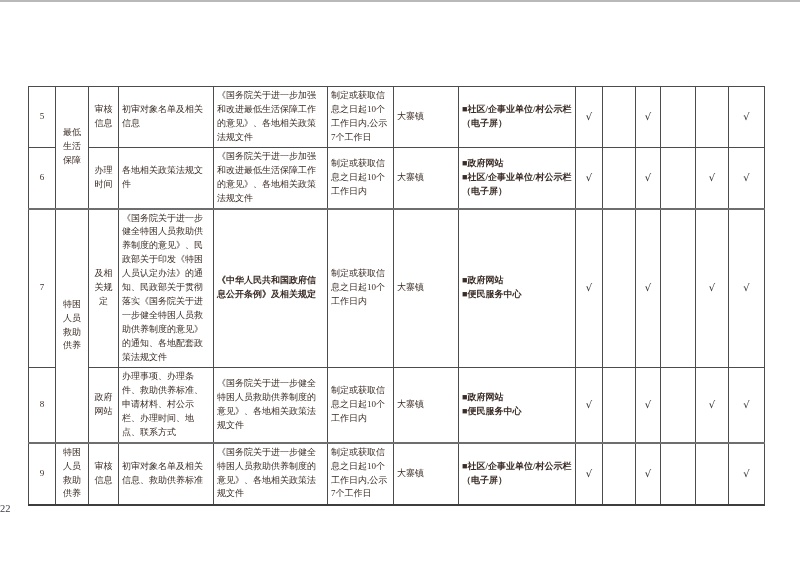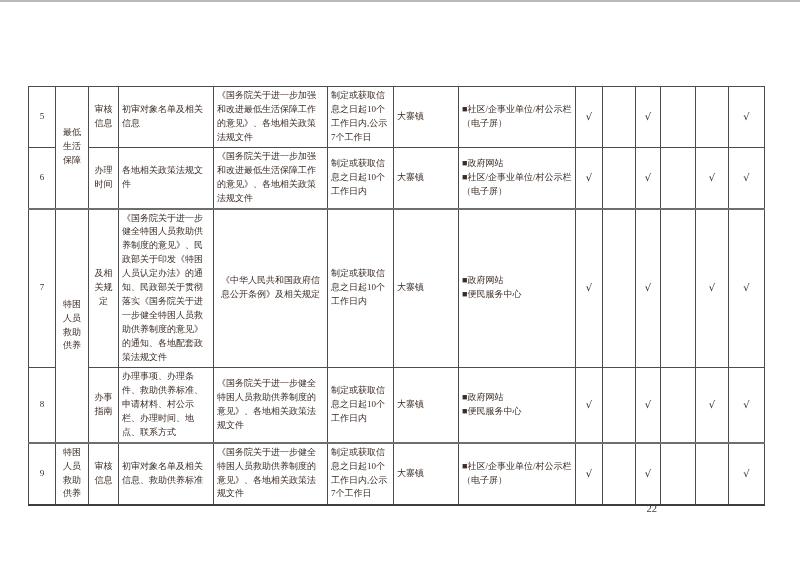--- a/index.html
+++ b/index.html
@@ -38,34 +38,33 @@
   }
   tr.row-5 { height: 58px; }
   tr.row-6 { height: 48px; }
   tr.row-7 { height: 148px; }
   tr.row-8 { height: 56px; }
   tr.row-9 { height: 62px; }
   tr.row-7 > td, tr.row-9 > td { border-top-width: 2px; border-top-color: #6e6e6e; }
   td.cell-num, td.cell-category, td.cell-type { text-align: center; }
   td.cell-content, td.cell-basis, td.cell-time,
   td.cell-body, td.cell-channel { text-align: left; }
-  td.centered { text-align: center; }
+  td.centered { text-align: left; font-weight: bold; }
   td.cell-check {
     text-align: center;
     font-family: "DejaVu Sans", sans-serif;
     font-size: 10px;
     color: #33302e;
   }
-  .channel-line { display: block; }
+  .channel-line { display: block; font-weight: bold; }
   .page-number {
     position: absolute; top: 503px; left: 0; width: 636px;
-    text-align: right;
+    text-align: left;
     font-size: 10.5px;
     color: #3c3a44;
-    margin-left: 21px;
   }
 </style>
 </head>
 <body>
 
 <div class="page">
   <div class="top-edge"></div>
 
   <table class="disclosure">
     <colgroup>
@@ -135,21 +134,21 @@
           </td>
           <td class="cell cell-check check-col-1">√</td>
           <td class="cell cell-check check-col-2"></td>
           <td class="cell cell-check check-col-3">√</td>
           <td class="cell cell-check check-col-4"></td>
           <td class="cell cell-check check-col-5">√</td>
           <td class="cell cell-check check-col-6">√</td>
         </tr>
         <tr class="row-8">
           <td class="cell cell-num">8</td>
-          <td class="cell cell-type">办事指南</td>
+          <td class="cell cell-type">政府网站</td>
           <td class="cell cell-content">办理事项、办理条件、救助供养标准、申请材料、村公示栏、办理时间、地点、联系方式</td>
           <td class="cell cell-basis">《国务院关于进一步健全特困人员救助供养制度的意见》、各地相关政策法规文件</td>
           <td class="cell cell-time">制定或获取信息之日起10个工作日内</td>
           <td class="cell cell-body">大寨镇</td>
           <td class="cell cell-channel">
             <div class="channel-line">■政府网站</div>
             <div class="channel-line">■便民服务中心</div>
           </td>
           <td class="cell cell-check check-col-1">√</td>
           <td class="cell cell-check check-col-2"></td>

